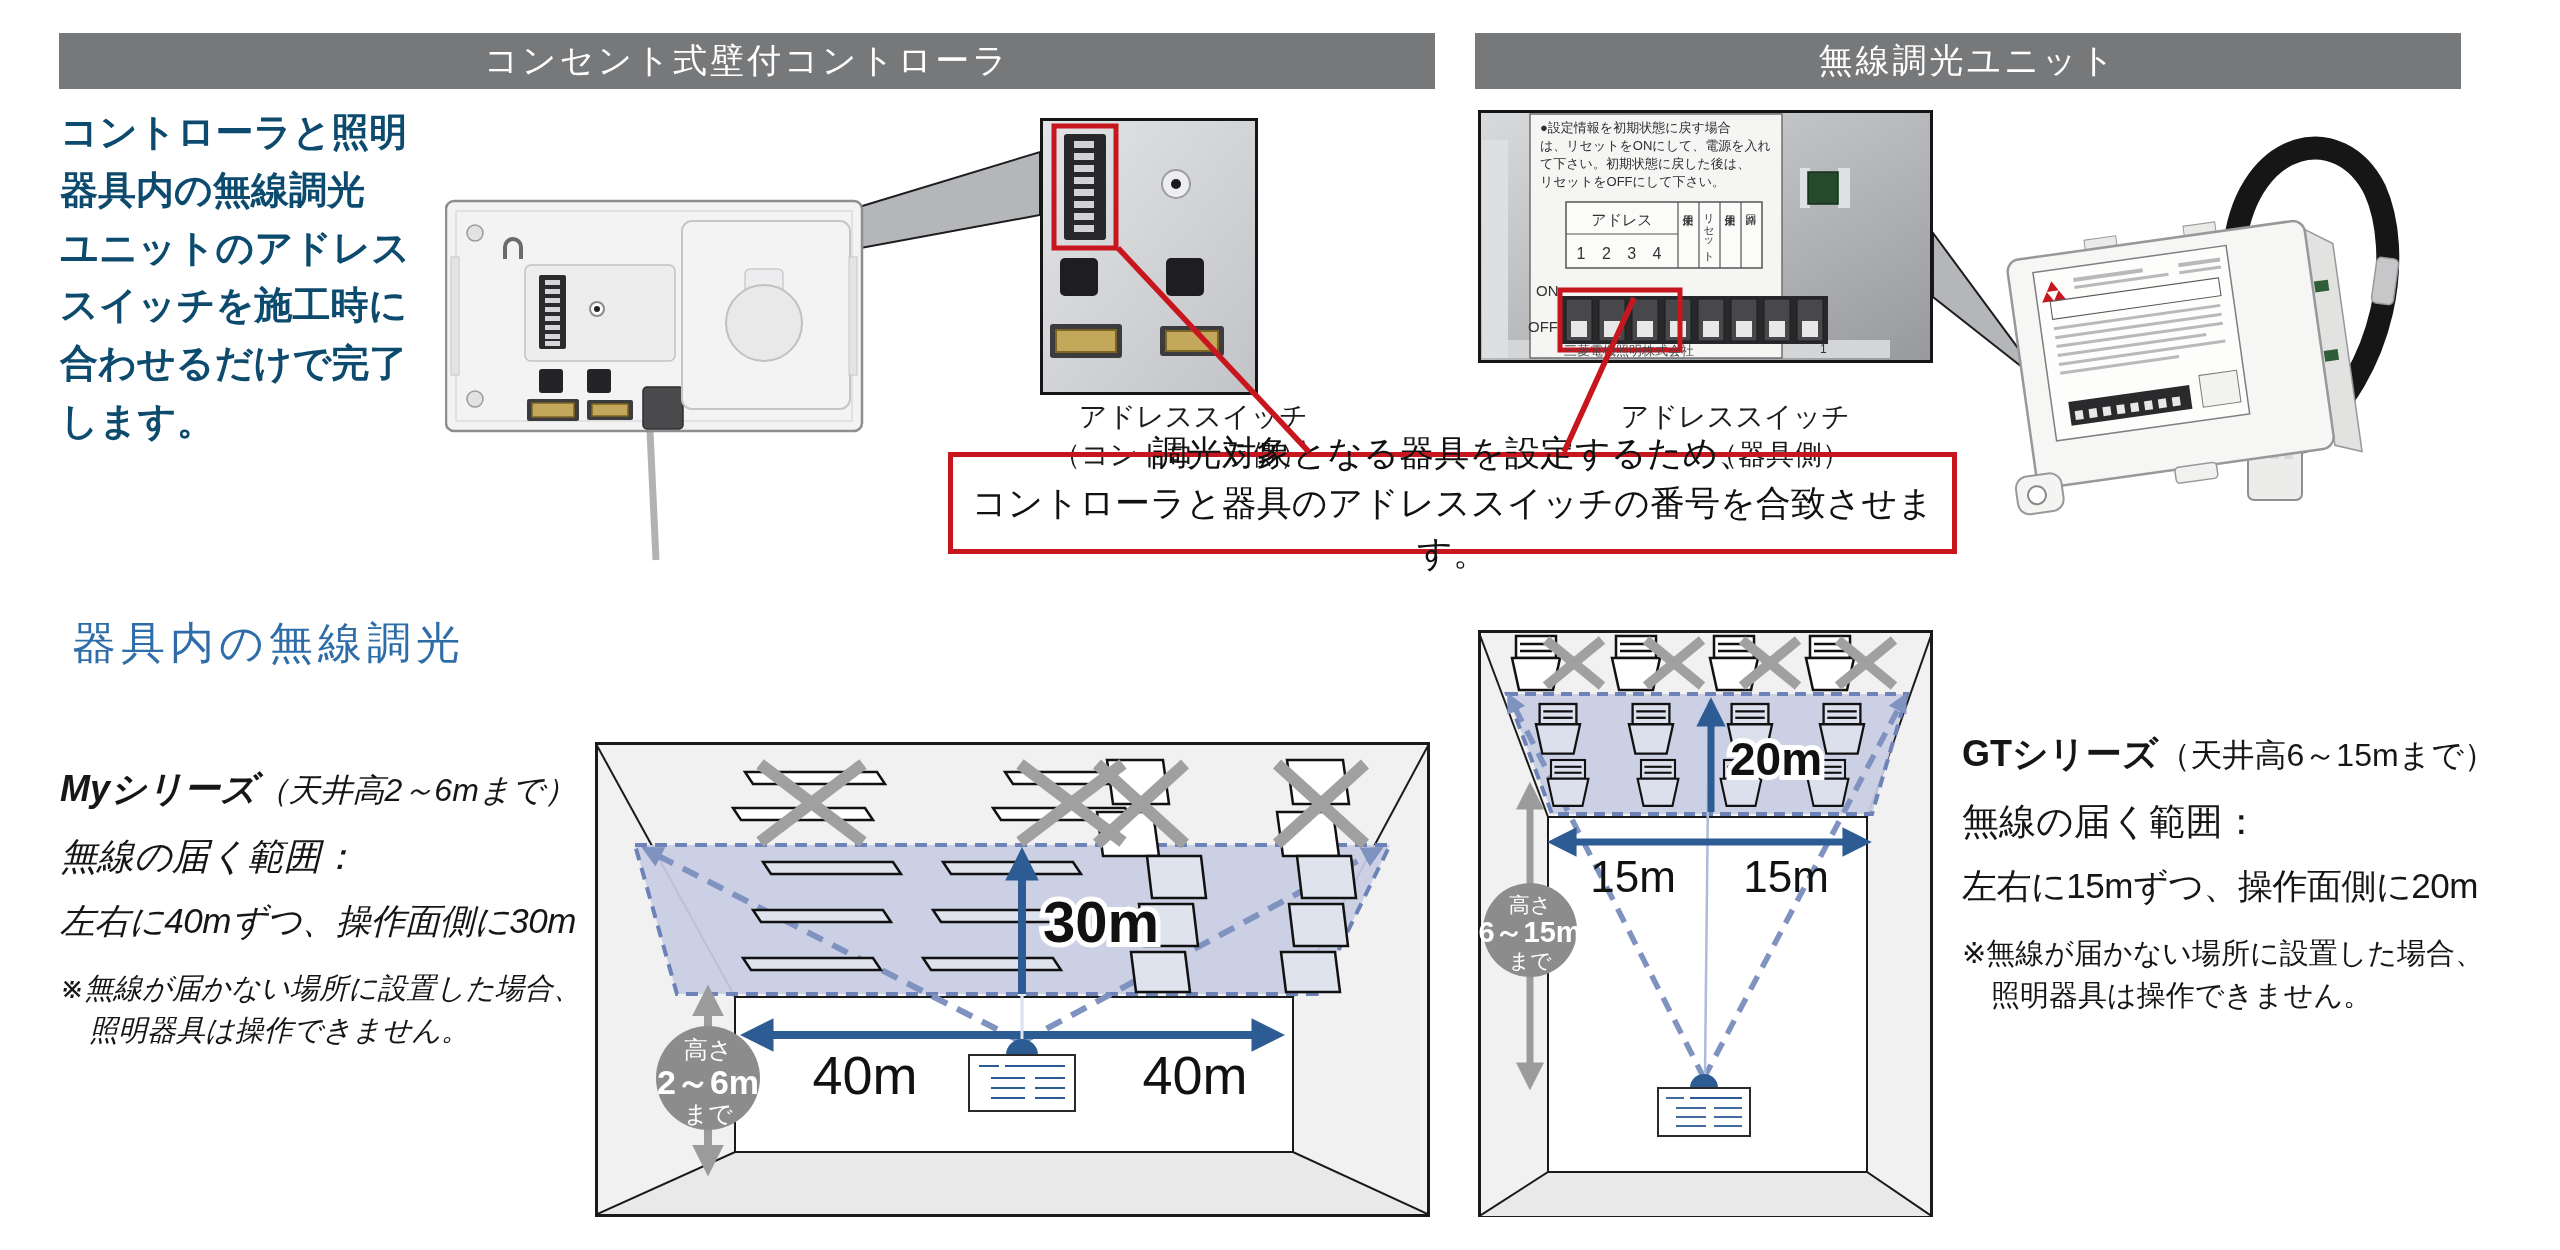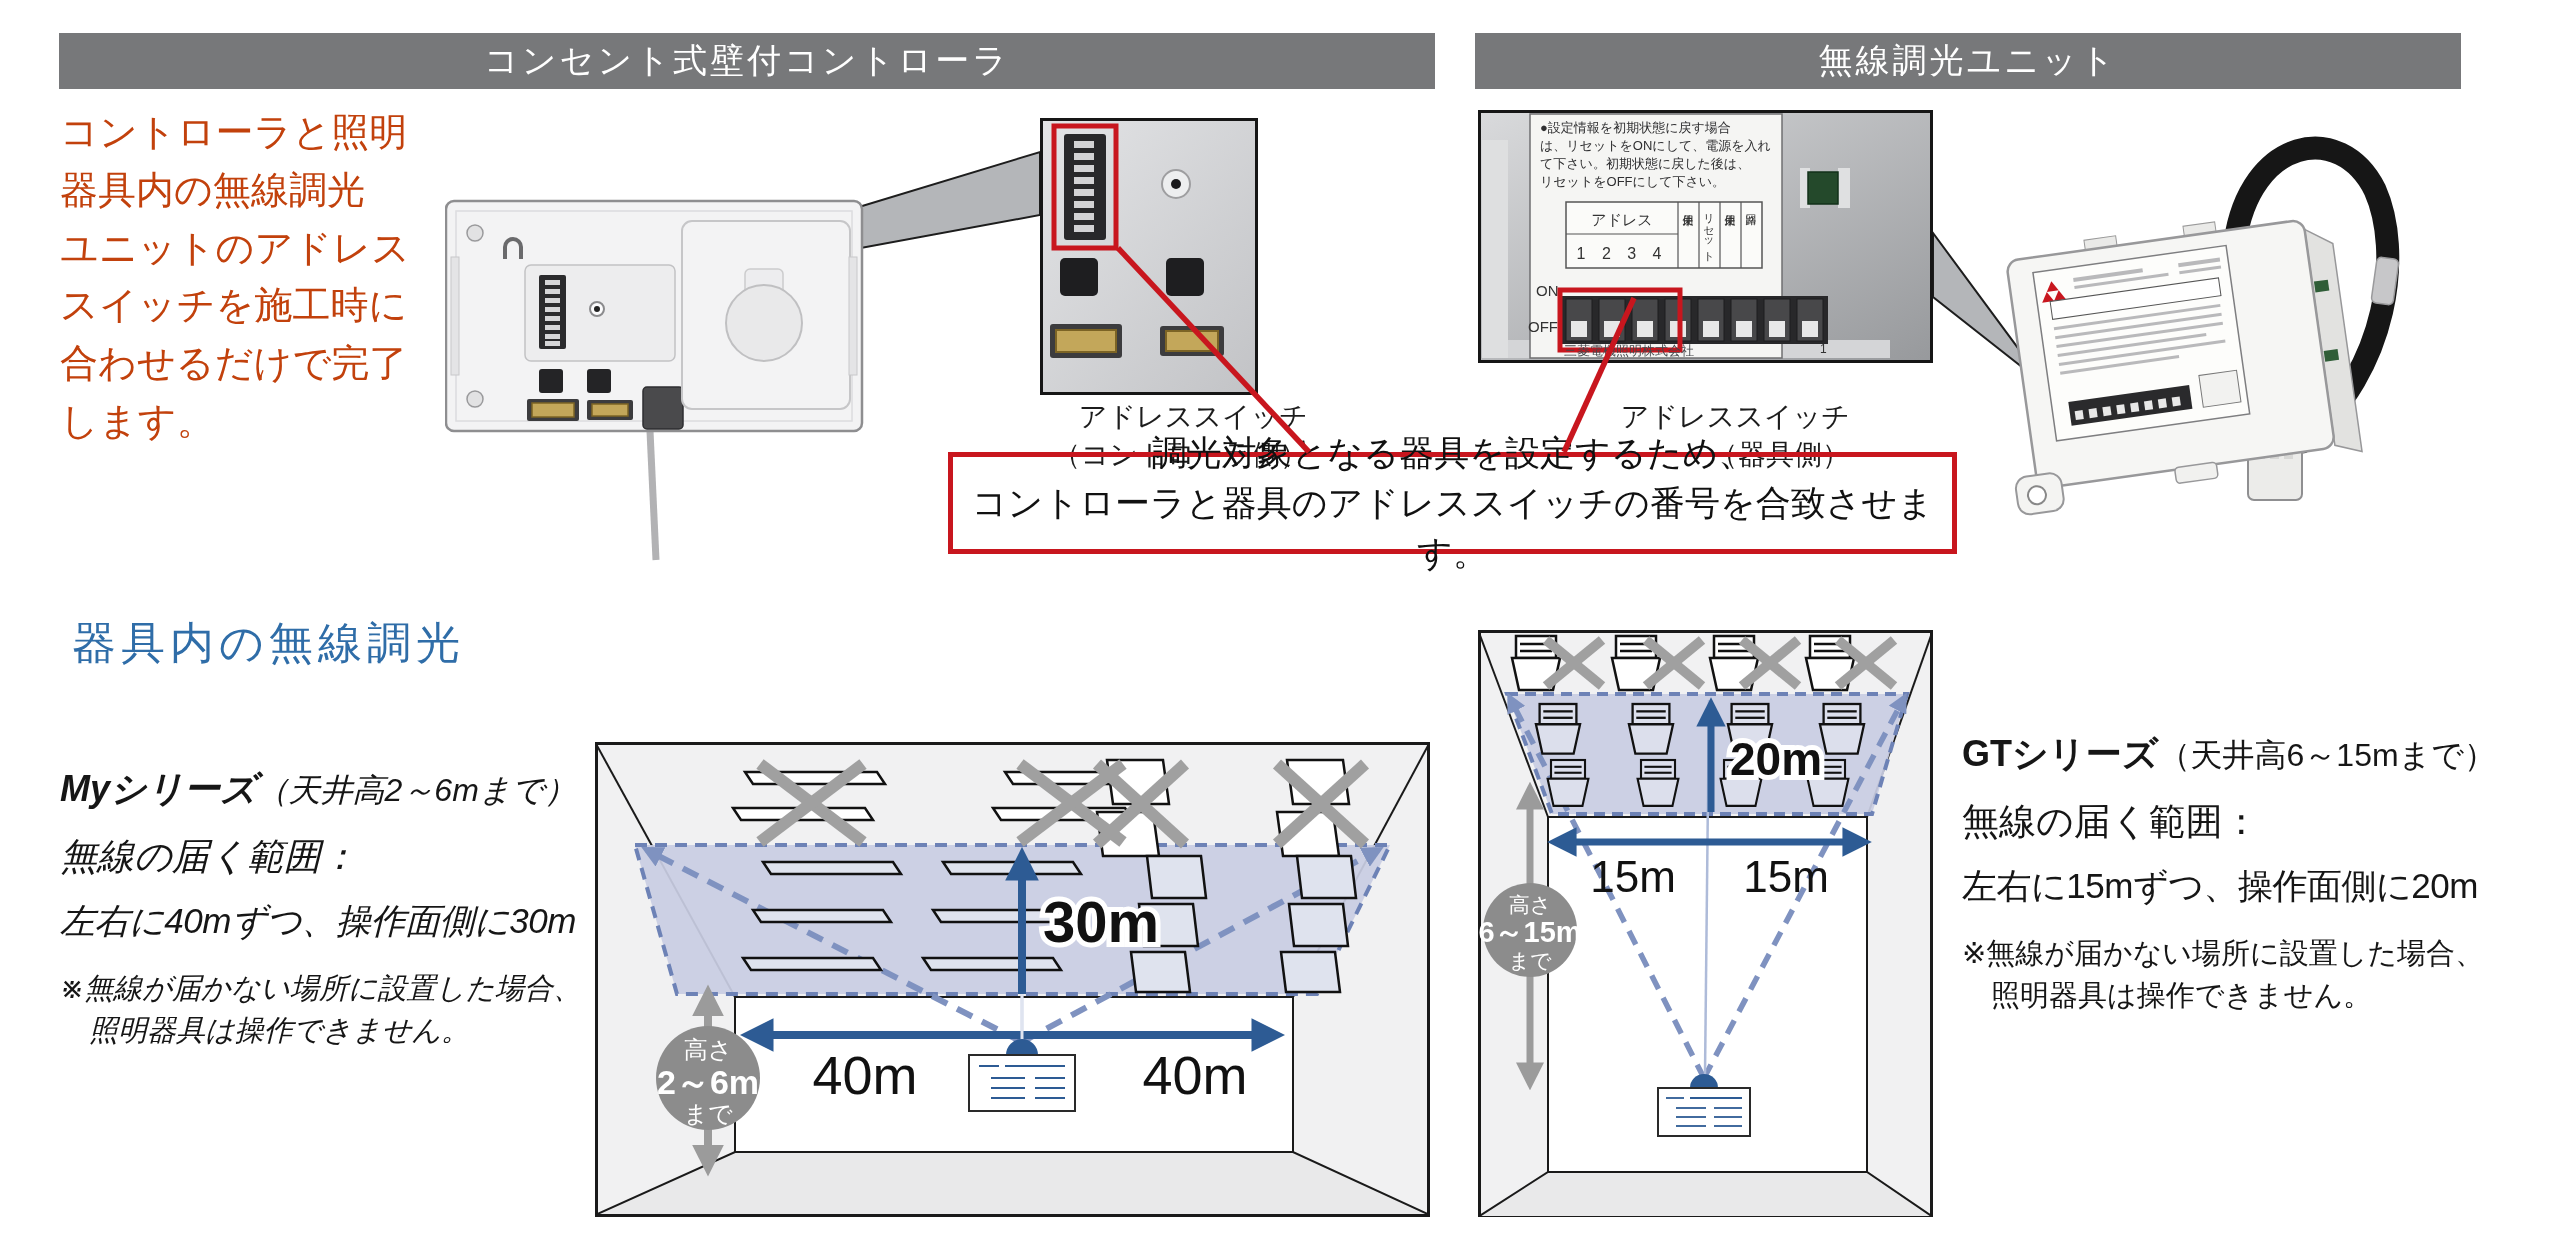--- a/index.html
+++ b/index.html
@@ -1,21 +1,21 @@
 <!DOCTYPE html>
 <html><head>
 <meta charset="utf-8">
 <style>
   html,body{margin:0;padding:0;background:#fff;}
   #canvas{position:relative;width:2560px;height:1250px;background:#ffffff;overflow:hidden;
           font-family:"Liberation Sans","DejaVu Sans",sans-serif;color:#1a1a1a;}
   .abs{position:absolute;}
   .hdr{background:#77787a;color:#ffffff;font-size:34px;letter-spacing:3px;
        display:flex;align-items:center;justify-content:center;height:56px;}
-  .intro{font-size:38px;line-height:1.52;white-space:pre-line;color:#c2410c;}
+  .intro{font-size:38px;line-height:1.52;white-space:pre-line;color:#0c4a6e;font-weight:bold;}
   .swlabel{font-size:28px;line-height:1.35;white-space:pre-line;text-align:right;color:#1c1c1c;}
   .redbox{border:5px solid #c8161e;display:flex;align-items:center;justify-content:center;
           text-align:center;font-size:35px;line-height:1.42;white-space:pre-line;color:#111;}
   .rangetitle{color:#2f6da8;font-size:44px;letter-spacing:5px;}
   .tblock{color:#161616;}
   .tblock .l1{font-size:36px;margin-bottom:18px;}
   .tblock .l1 .ser{font-weight:600;}
   .tblock .l1 .ceil{font-size:32px;}
   .tblock .l2{font-size:37px;margin-bottom:16px;}
   .tblock .l3{font-size:35px;letter-spacing:-0.5px;margin-bottom:22px;}

